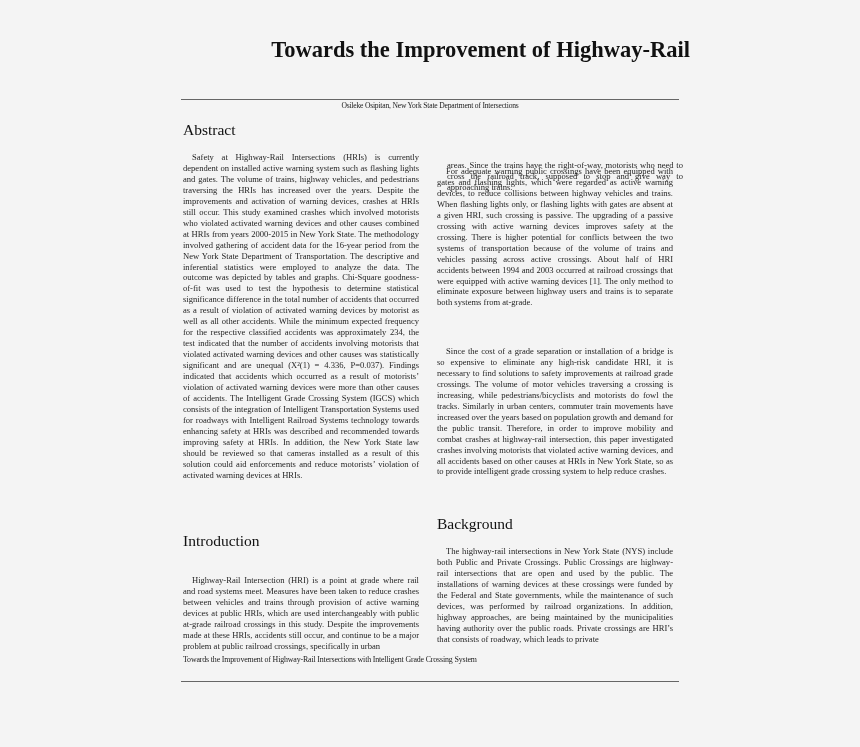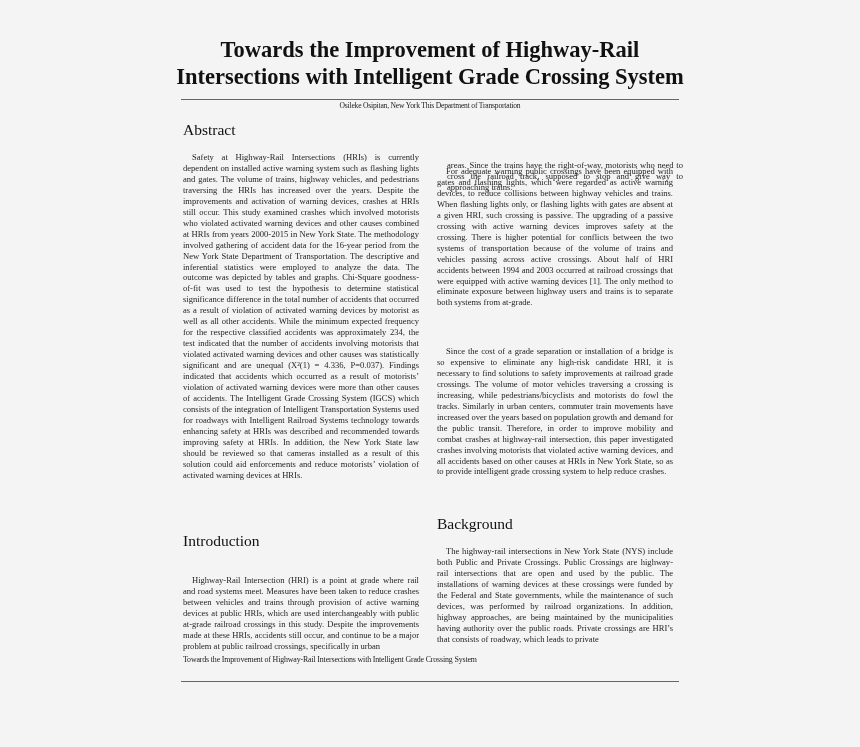--- a/index.html
+++ b/index.html
@@ -5,21 +5,21 @@
   html, body { margin: 0; padding: 0; }
   body {
     width: 860px; height: 747px; overflow: hidden;
     background: #f4f4f4;
     font-family: "Liberation Serif", "DejaVu Serif", serif;
     color: #1a1a1a;
     position: relative;
   }
   .title {
     position: absolute; left: 170px; top: 36px; width: 520px;
-    text-align: center; font-weight: bold; font-size: 22.5px; line-height: 27px;
+    text-align: right; font-weight: bold; font-size: 22.5px; line-height: 27px;
     color: #111;
   }
   .rule {
     position: absolute; left: 181px; width: 498px; height: 1px;
     border-top: 1.5px solid #666;
   }
   .rule.top { top: 99px; }
   .rule.bottom { top: 681px; }
   .byline {
     position: absolute; left: 170px; top: 101px; width: 520px;
@@ -38,25 +38,24 @@
     position: absolute; left: 183px; top: 655px; width: 500px;
     font-size: 7.9px; color: #222; letter-spacing: -0.15px;
   }
 </style>
 </head>
 <body>
 
 <div>
   <div class="title">
     <div>Towards the Improvement of Highway-Rail</div>
-    <div>Intersections with Intelligent Grade Crossing System</div>
   </div>
 
   <div class="rule top"></div>
-  <div class="byline">Osileke Osipitan, New York This Department of Transportation</div>
+  <div class="byline">Osileke Osipitan, New York State Department of Intersections</div>
 
   <h2 class="heading" style="left:183px; top:121px;">Abstract</h2>
   <p class="para" style="left:183px; top:152px;">Safety at Highway-Rail Intersections (HRIs) is currently dependent on installed active warning system such as flashing lights and gates. The volume of trains, highway vehicles, and pedestrians traversing the HRIs has increased over the years. Despite the improvements and activation of warning devices, crashes at HRIs still occur. This study examined crashes which involved motorists who violated activated warning devices and other causes combined at HRIs from years 2000-2015 in New York State. The methodology involved gathering of accident data for the 16-year period from the New York State Department of Transportation. The descriptive and inferential statistics were employed to analyze the data. The outcome was depicted by tables and graphs. Chi-Square goodness-of-fit was used to test the hypothesis to determine statistical significance difference in the total number of accidents that occurred as a result of violation of activated warning devices by motorist as well as all other accidents. While the minimum expected frequency for the respective classified accidents was approximately 234, the test indicated that the number of accidents involving motorists that violated activated warning devices and other causes was statistically significant and are unequal (X²(1) = 4.336, P=0.037). Findings indicated that accidents which occurred as a result of motorists’ violation of activated warning devices were more than other causes of accidents. The Intelligent Grade Crossing System (IGCS) which consists of the integration of Intelligent Transportation Systems used for roadways with Intelligent Railroad Systems technology towards enhancing safety at HRIs was described and recommended towards improving safety at HRIs. In addition, the New York State law should be reviewed so that cameras installed as a result of this solution could aid enforcements and reduce motorists’ violation of activated warning devices at HRIs.</p>
 
   <h2 class="heading" style="left:183px; top:532px;">Introduction</h2>
   <p class="para" style="left:183px; top:575px;">Highway-Rail Intersection (HRI) is a point at grade where rail and road systems meet. Measures have been taken to reduce crashes between vehicles and trains through provision of active warning devices at public HRIs, which are used interchangeably with public at-grade railroad crossings in this study. Despite the improvements made at these HRIs, accidents still occur, and continue to be a major problem at public railroad crossings, specifically in urban</p>
 
   <p class="para noindent" style="left:447px; top:122px;margin-top:38px;">areas. Since the trains have the right-of-way, motorists who need to cross the railroad track, supposed to stop and give way to approaching trains.</p>
   <p class="para" style="left:437px; top:166px;">For adequate warning public crossings have been equipped with gates and flashing lights, which were regarded as active warning devices, to reduce collisions between highway vehicles and trains. When flashing lights only, or flashing lights with gates are absent at a given HRI, such crossing is passive. The upgrading of a passive crossing with active warning devices improves safety at the crossing. There is higher potential for conflicts between the two systems of transportation because of the volume of trains and vehicles passing across active crossings. About half of HRI accidents between 1994 and 2003 occurred at railroad crossings that were equipped with active warning devices [1]. The only method to eliminate exposure between highway users and trains is to separate both systems from at-grade.</p>
   <p class="para" style="left:437px; top:346px;">Since the cost of a grade separation or installation of a bridge is so expensive to eliminate any high-risk candidate HRI, it is necessary to find solutions to safety improvements at railroad grade crossings. The volume of motor vehicles traversing a crossing is increasing, while pedestrians/bicyclists and motorists do fowl the tracks. Similarly in urban centers, commuter train movements have increased over the years based on population growth and demand for the public transit. Therefore, in order to improve mobility and combat crashes at highway-rail intersection, this paper investigated crashes involving motorists that violated active warning devices, and all accidents based on other causes at HRIs in New York State, so as to provide intelligent grade crossing system to help reduce crashes.</p>

